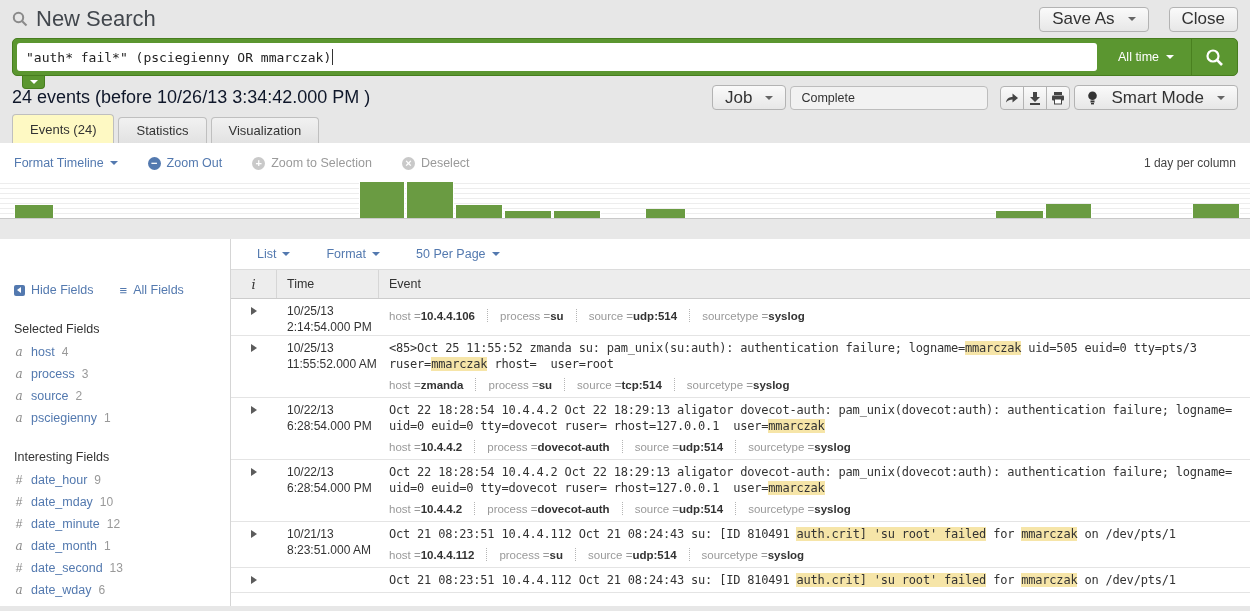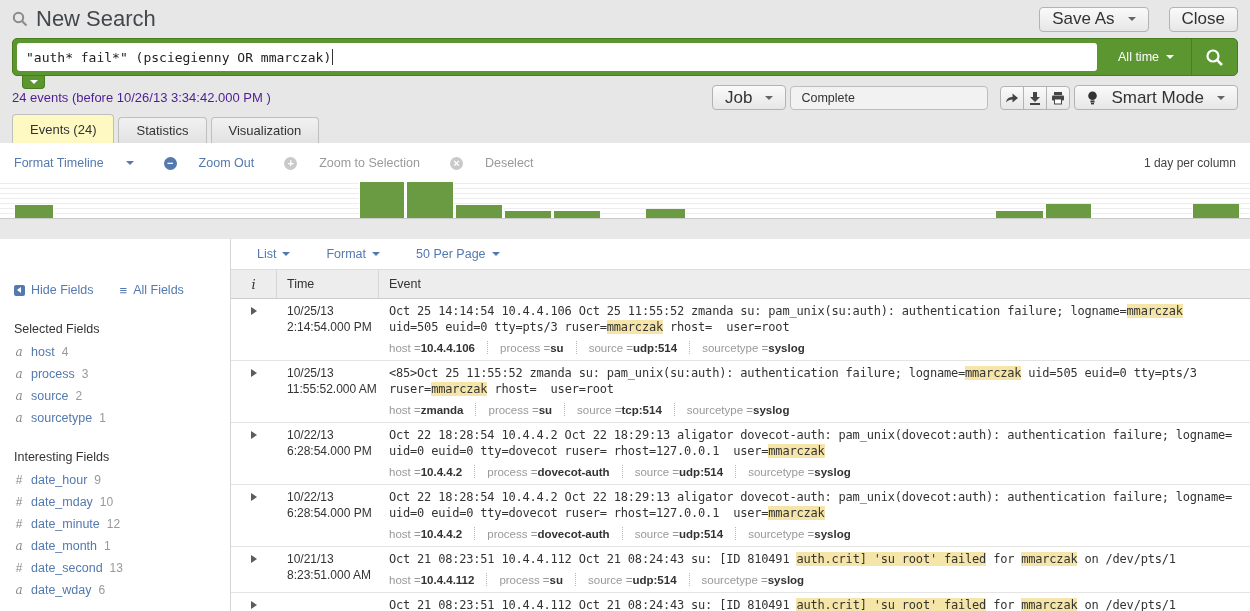--- a/index.html
+++ b/index.html
@@ -30,40 +30,40 @@
   .time-btn{display:flex;align-items:center;gap:7px;color:#fff;font-size:12.5px;
             padding:0 17px;cursor:pointer}
   .search-btn{width:46px;border-left:1px solid #49801f;display:flex;align-items:center;
               justify-content:center;cursor:pointer}
   .assistant-tab{position:absolute;left:10px;top:38px;width:23px;height:13px;background:#5b9630;
                  border:1px solid #477d1f;border-top:none;border-radius:0 0 4px 4px;
                  display:flex;align-items:center;justify-content:center;cursor:pointer}
 
   
   .info-row{display:flex;align-items:center;padding:9px 12px 0}
-  .events-summary{font-size:13px;color:#4c1d95;flex:1}
+  .events-summary{font-size:18px;color:#0f172a;flex:1}
   .job-status{width:198px;height:24px;border:1px solid #bdbdbd;border-radius:4px;background:#f2f2f2;
               font-size:12.5px;display:flex;align-items:center;padding:0 10px;margin-left:4px}
   .icon-group{display:flex;margin-left:12px}
   .icon-btn{width:24px;height:24px;padding:0;justify-content:center;border-radius:0;margin-left:-1px}
   .icon-btn:first-child{border-radius:4px 0 0 4px;margin-left:0}
   .icon-btn:last-child{border-radius:0 4px 4px 0}
   .smart-btn{margin-left:4px}
 
   
   .tabs-row{display:flex;align-items:flex-end;padding-left:12px;height:33px;gap:4px}
   .tab{height:26px;line-height:25px;padding:0 17px;background:linear-gradient(#f1f1f1,#e2e2e2);
        border:1px solid #bfbfbf;border-bottom:none;border-radius:4px 4px 0 0;font-size:13px;
        color:#333;cursor:pointer}
   .tab.active{background:#fef9c3;height:29px;line-height:29px;position:relative;z-index:2}
 
   
   .content{background:#fff;min-height:459px}
   .tl-controls{display:flex;align-items:center;padding:13px 14px 0;font-size:12.5px}
-  .tl-link{display:flex;align-items:center;gap:22px;color:#5379af;cursor:pointer;margin-right:30px}
+  .tl-link{display:flex;align-items:center;gap:6px;color:#5379af;cursor:pointer;margin-right:30px}
   .tl-link.disabled{color:#9a9a9a;cursor:default}
   .circle{width:13px;height:13px;border-radius:50%;color:#fff;font-size:11px;line-height:12px;
           text-align:center;font-weight:bold}
   .circle.blue{background:#5379af}
   .circle.gray{background:#c9c9c9}
   .tl-spacer{flex:1}
   .tl-scale{font-size:12px;color:#444}
 
   .chart{position:relative;height:37px;margin-top:12px;border-bottom:1px solid #c9c9c9;
          background:repeating-linear-gradient(to top,#fff 0 4px,#ededed 4px 5px)}
@@ -262,21 +262,21 @@
             <a class="fname">process</a>
             <span class="fcount">3</span>
           </div>
           <div class="field-row">
             <span class="fprefix alpha">a</span>
             <a class="fname">source</a>
             <span class="fcount">2</span>
           </div>
           <div class="field-row">
             <span class="fprefix alpha">a</span>
-            <a class="fname">sourcetype</a>
+            <a class="fname">psciegienny</a>
             <span class="fcount">1</span>
           </div>
         </div>
       <div class="sb-title">Interesting Fields</div>
       <div id="interesting-fields">
           <div class="field-row">
             <span class="fprefix num">#</span>
             <a class="fname">date_hour</a>
             <span class="fcount">9</span>
           </div>
@@ -331,21 +331,20 @@
       <div id="rows">
           <div class="erow">
             <div class="cell-arrow">
               <span class="tri"></span>
             </div>
             <div class="cell-time">
               <div class="edate">10/25/13</div>
               <div class="etime">2:14:54.000 PM</div>
             </div>
             <div class="cell-event">
-              <div class="etext"><span>Oct 25 14:14:54 10.4.4.106 Oct 25 11:55:52 zmanda su: pam_unix(su:auth): authentication failure; logname=</span><span class="hl">mmarczak</span><span> uid=505 euid=0 tty=pts/3 ruser=</span><span class="hl">mmarczak</span><span> rhost=  user=root</span></div>
               <div class="efields">
                 <span class="eflabel">host = </span>
                 <span class="efval">10.4.4.106</span>
                 <span class="fsep"></span>
                 <span class="eflabel">process = </span>
                 <span class="efval">su</span>
                 <span class="fsep"></span>
                 <span class="eflabel">source = </span>
                 <span class="efval">udp:514</span>
                 <span class="fsep"></span>

